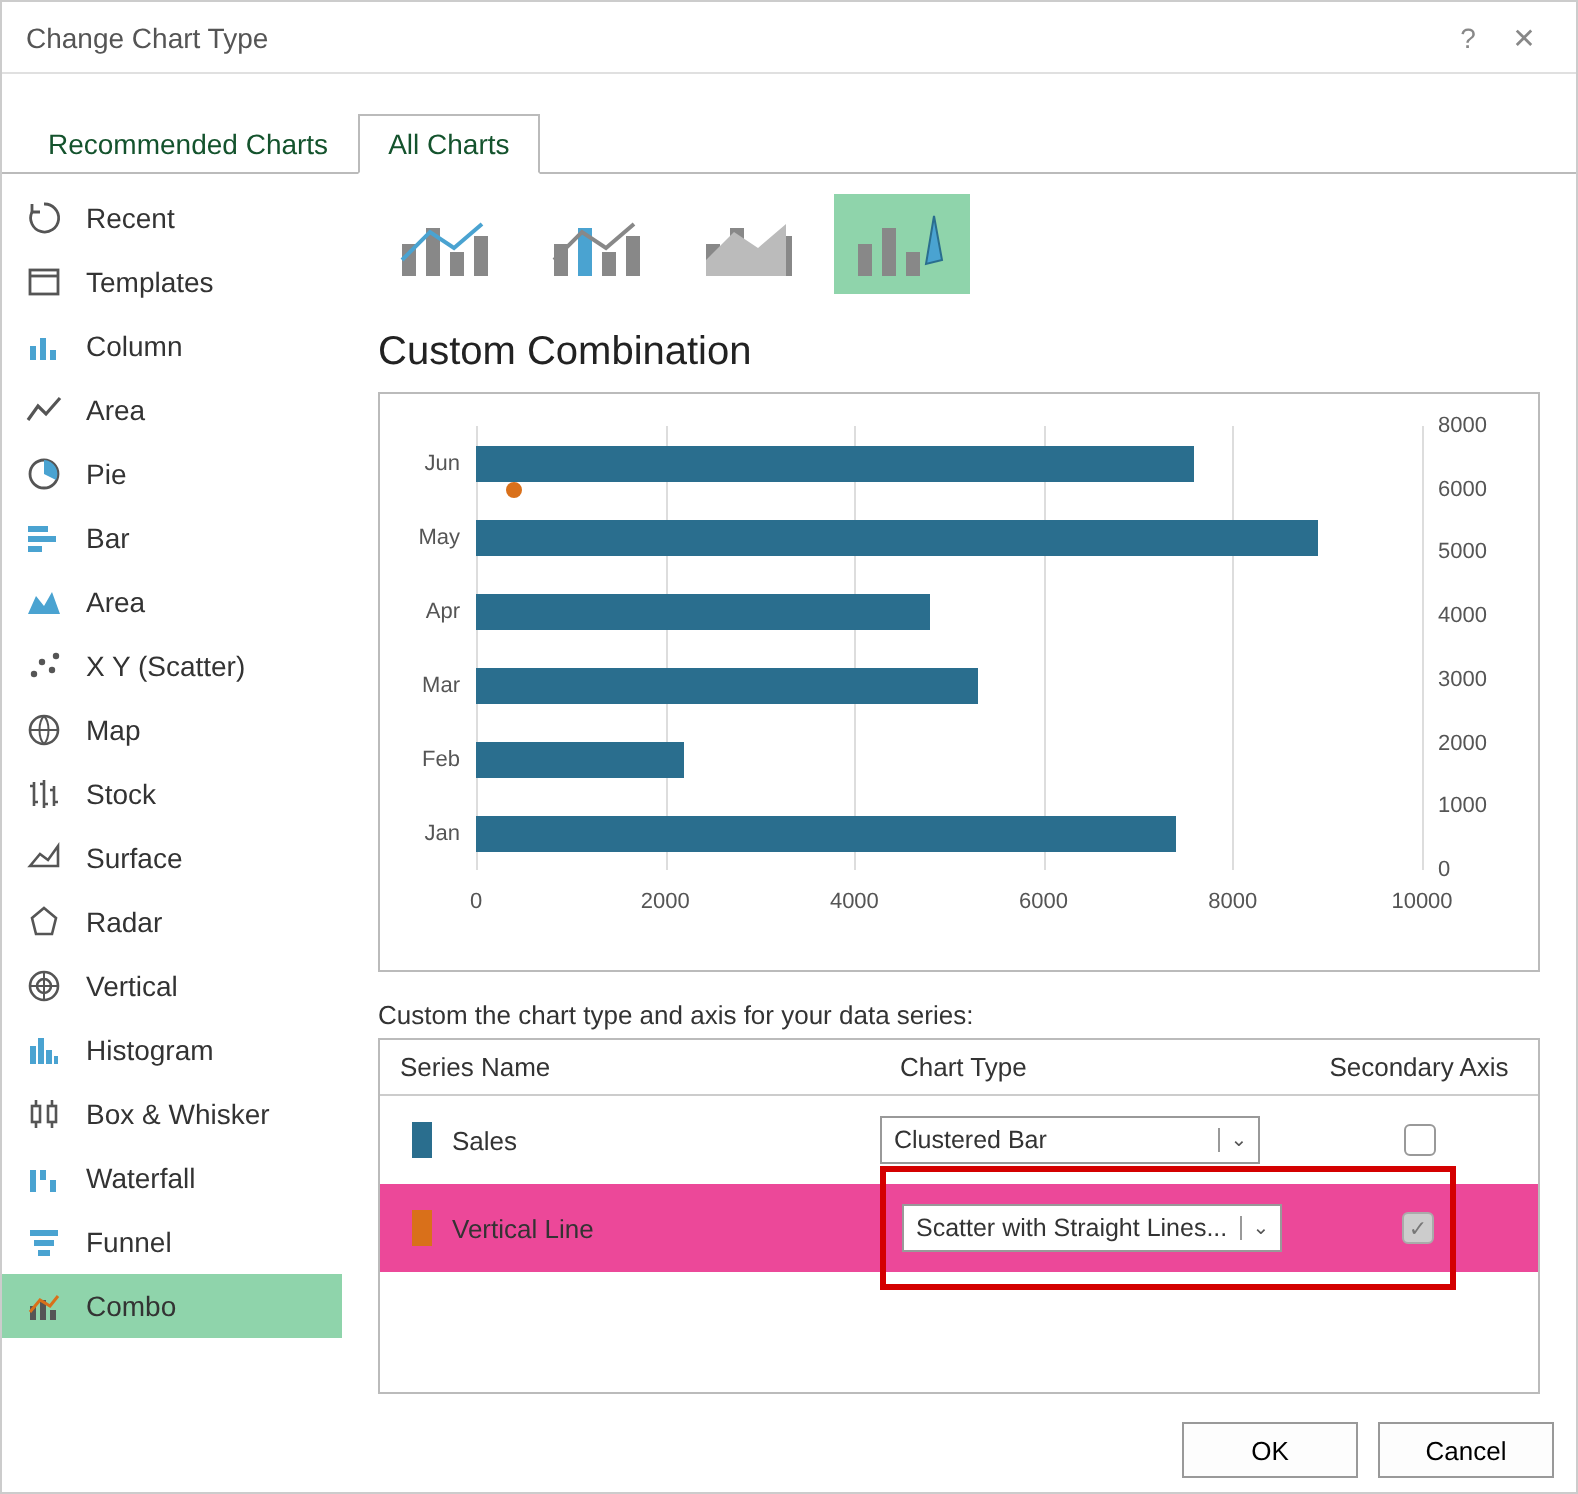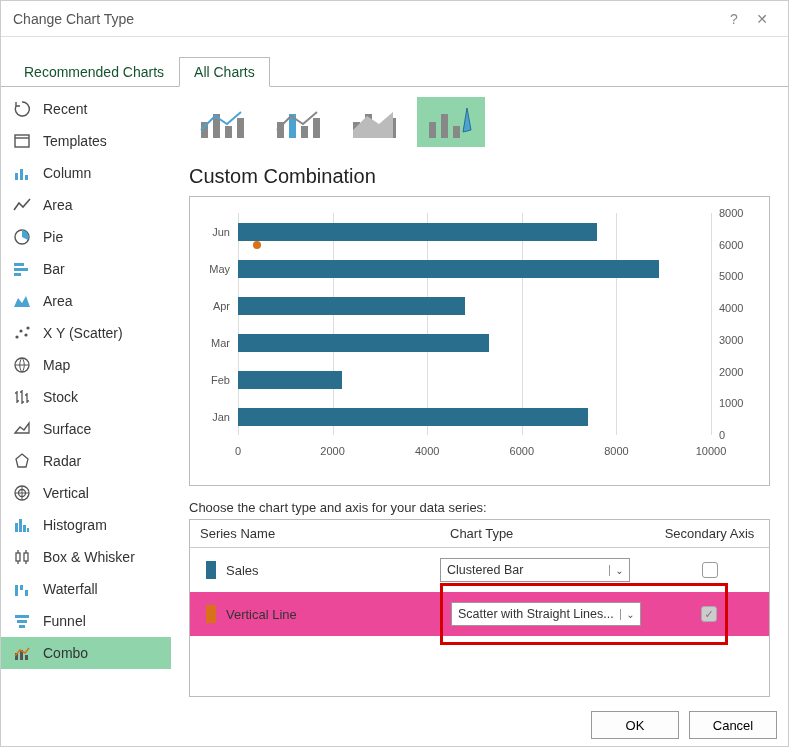--- a/index.html
+++ b/index.html
@@ -330,21 +330,21 @@
           <div class="y2-lab" style="top: 164.571px;">2000</div>
           <div class="y2-lab" style="top: 132.857px;">3000</div>
           <div class="y2-lab" style="top: 101.143px;">4000</div>
           <div class="y2-lab" style="top: 69.4286px;">5000</div>
           <div class="y2-lab" style="top: 37.7143px;">6000</div>
           <div class="y2-lab" style="top: 6px;">8000</div>
           <div class="scatter-pt" style="left: 56.92px; top: 37.7143px;"></div>
         </div>
     </div>
 
-    <div class="legendlabel">Choose the chart type and axis for your data series:</div>
+    <div class="legendlabel">Custom the chart type and axis for your data series:</div>
 
     <div class="series-table">
       <div class="series-head">
         <div class="col-name">Series Name</div>
         <div class="col-type">Chart Type</div>
         <div class="col-axis">Secondary Axis</div>
       </div>
 
       <div class="series-row">
         <div class="swatch" style="background:#2a6e8e"></div>

